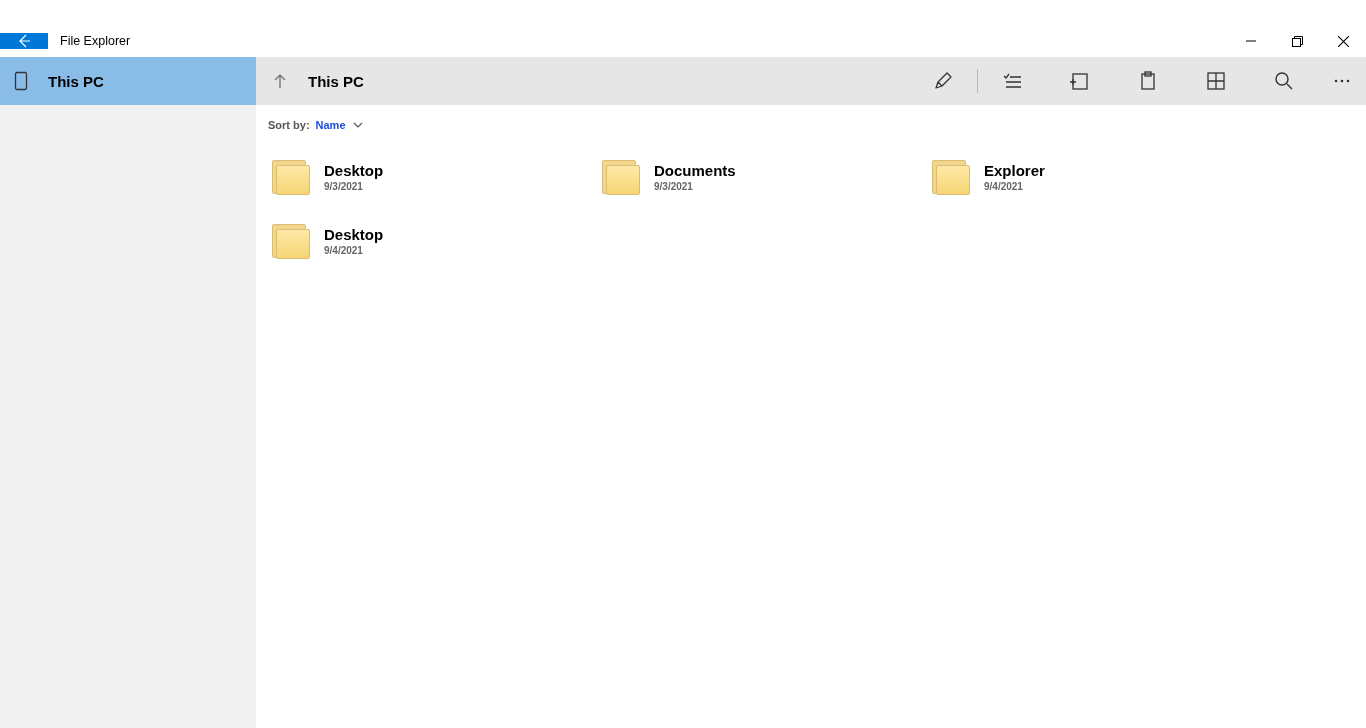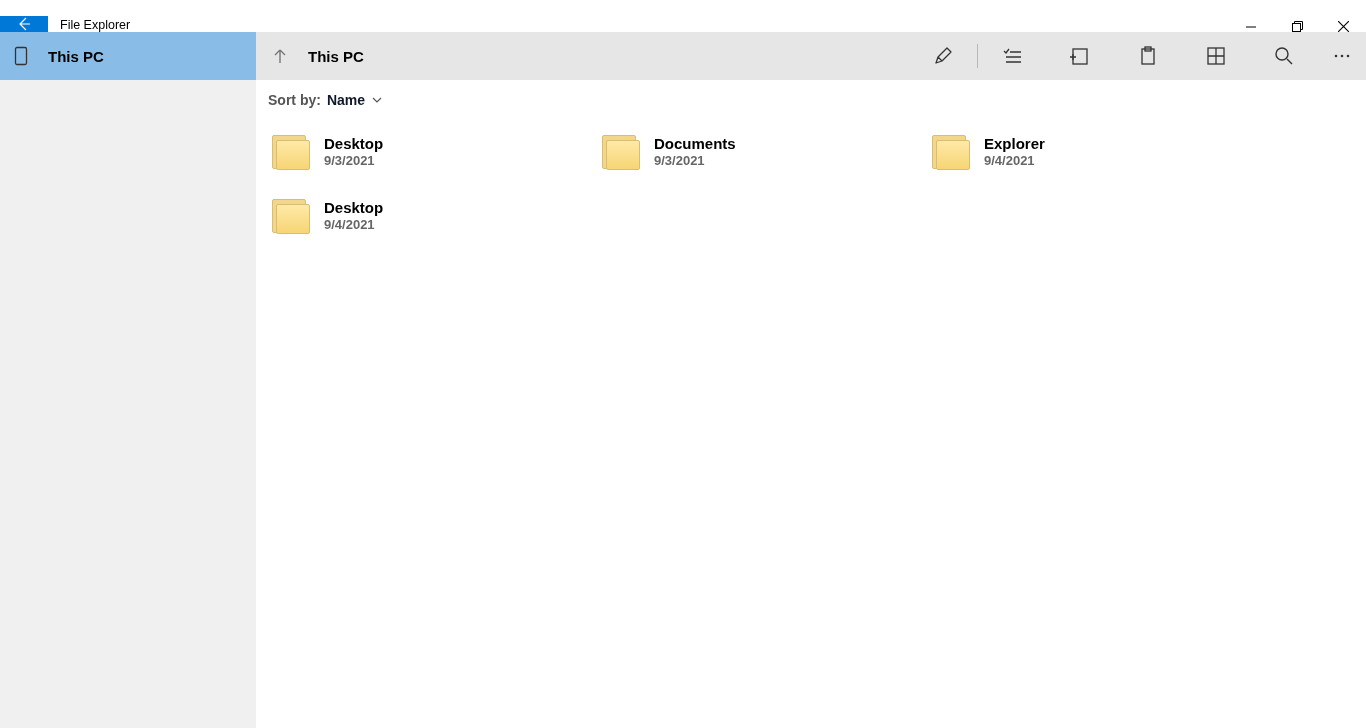--- a/index.html
+++ b/index.html
@@ -1,42 +1,42 @@
 <!DOCTYPE html>
 <html><head>
 <meta charset="utf-8">
 <style>
   * { box-sizing: border-box; margin: 0; padding: 0; }
   html, body { width: 1366px; height: 728px; font-family: "Segoe UI", Arial, sans-serif; background: #fff; overflow: hidden; }
-  .titlebar { height: 32px; display: flex; align-items: flex-end; background: #fff; }
+  .titlebar { height: 32px; display: flex; align-items: center; background: #fff; margin-top: 25px; }
   .titlebar .back { width: 48px; background: #0078d7; display:flex; align-items:center; justify-content:center; }
   .titlebar .title { padding-left: 12px; display:flex; align-items:center; font-size: 12.5px; color:#000; }
   .titlebar .spacer { flex: 1; }
   .winbtn { width:46px; display:flex; align-items:center; justify-content:center; }
   .body { display:flex; height: calc(728px - 32px); font-weight: bold; }
   .sidebar { width: 256px; background:#f0f0f0; }
   .sidebar-item { height:48px; display:flex; align-items:center; padding-left:14px; font-size:15px; }
   .sidebar-item.active { background:#89bde8; }
   .sidebar-item .sb-icon { width:34px; display:flex; align-items:center; }
   .main { flex:1; display:flex; flex-direction:column; }
   .toolbar { height:48px; background:#e6e6e6; display:flex; align-items:center; }
   .toolbar .up { width:48px; display:flex; align-items:center; justify-content:center; }
   .toolbar .location { font-size:15px; padding-left:4px; }
   .toolbar .flexfill { flex:1; }
   .toolbar .tbtn { width:68px; height:48px; display:flex; align-items:center; justify-content:center; }
   .toolbar .divider { width:1px; height:24px; background:#b8b8b8; }
-  .sortbar { height:40px; display:flex; align-items:center; padding-left:12px; font-size:14px; color:#555; gap:6px; }
-  .sortbar .sortval { color:#0f172a; }
+  .sortbar { height:40px; display:flex; align-items:center; padding-left:12px; font-size:11px; color:#555; gap:6px; }
+  .sortbar .sortval { color:#1d4ed8; }
   .grid { padding: 0 0 0 8px; display:grid; grid-template-columns: repeat(3, 320px); grid-auto-rows:64px; column-gap:10px; }
   .item { display:flex; align-items:center; padding:6px 8px; }
   .folder-icon { width:42px; height:42px; position:relative; margin-right:10px; flex-shrink:0; }
   .folder-back { position:absolute; top:4px; left:0; width:34px; height:34px; background:#f3d68b; border:1px solid #d9be72; border-radius:2px; }
   .folder-front { position:absolute; top:9px; left:4px; width:34px; height:30px; background:linear-gradient(to bottom,#ffe9a8,#f6d574); border:1px solid #d9be72; border-radius:2px; }
   .item-text .name { font-size:15px; color:#000; line-height:1.3; }
-  .item-text .date { font-size:13px; color:#666; line-height:1.3; }
+  .item-text .date { font-size:10px; color:#666; line-height:1.3; }
   svg { display:block; }
 </style>
 </head>
 <body>
 
 <div class="titlebar">
   <div class="back">
     <svg width="16" height="16" viewBox="0 0 16 16">
       <path d="M10 2 L4 8 L10 14 M4 8 H14" stroke="#fff" stroke-width="1.2" fill="none"></path>
     </svg>

